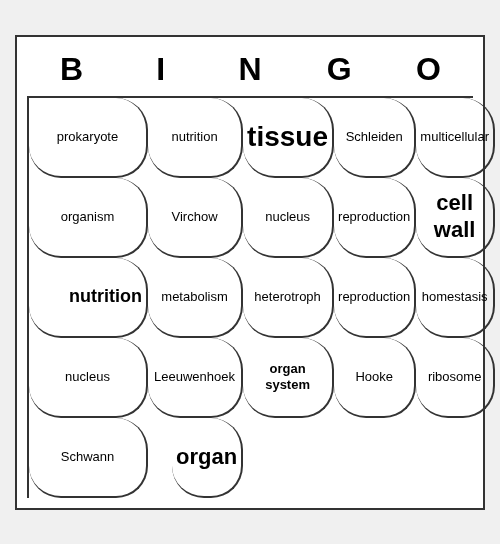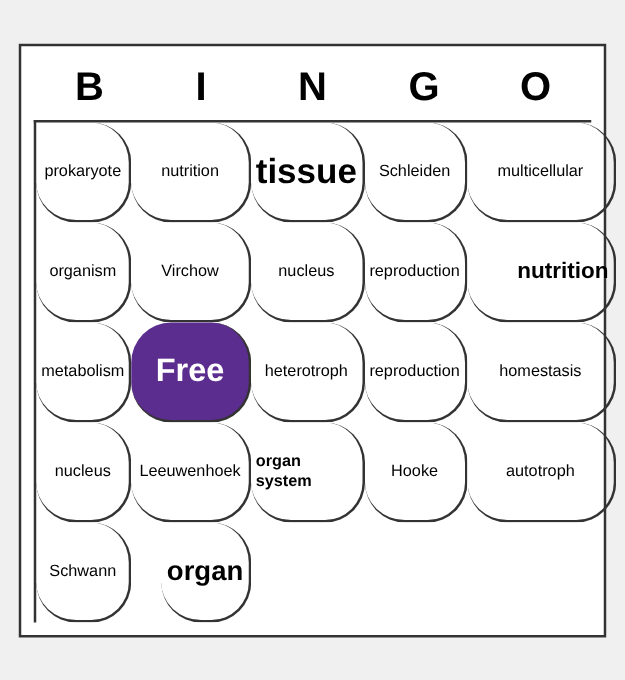--- a/index.html
+++ b/index.html
@@ -35,21 +35,21 @@
       border-left: 2px solid #333;
       border-top: 2px solid #333;
     }
     .bingo-cell {
       border-right: 2px solid #333;
       border-bottom: 2px solid #333;
       min-height: 80px;
       display: flex;
       align-items: center;
       justify-content: center;
-      text-align: left;
+      text-align: center;
       padding: 6px 4px;
       font-size: 13px;
       border-radius: 32px;
     }
     .bingo-cell.free {
       background-color: #5b2d8e;
       color: white;
       font-size: 26px;
       font-weight: bold;
     }
@@ -92,27 +92,27 @@
   <div class="bingo-grid">
   <div class="bingo-cell">prokaryote</div>
       <div class="bingo-cell">nutrition</div>
       <div class="bingo-cell tissue-cell">tissue</div>
       <div class="bingo-cell">Schleiden</div>
       <div class="bingo-cell">multicellular</div>
       <div class="bingo-cell">organism</div>
       <div class="bingo-cell">Virchow</div>
       <div class="bingo-cell">nucleus</div>
       <div class="bingo-cell">reproduction</div>
+      <div class="bingo-cell cell-wall">cell wall</div>
       <div class="bingo-cell nutrition-cell">nutrition</div>
       <div class="bingo-cell">metabolism</div>
-      <div class="bingo-cell free">Free</div>
       <div class="bingo-cell">heterotroph</div>
       <div class="bingo-cell">reproduction</div>
       <div class="bingo-cell">homestasis</div>
       <div class="bingo-cell">nucleus</div>
       <div class="bingo-cell">Leeuwenhoek</div>
       <div class="bingo-cell organ-system">organ system</div>
       <div class="bingo-cell">Hooke</div>
-      <div class="bingo-cell">autotroph</div>
+      <div class="bingo-cell">ribosome</div>
       <div class="bingo-cell">Schwann</div>
       <div class="bingo-cell organ">organ</div>
     </div>
 </div>
 
 </body></html>

